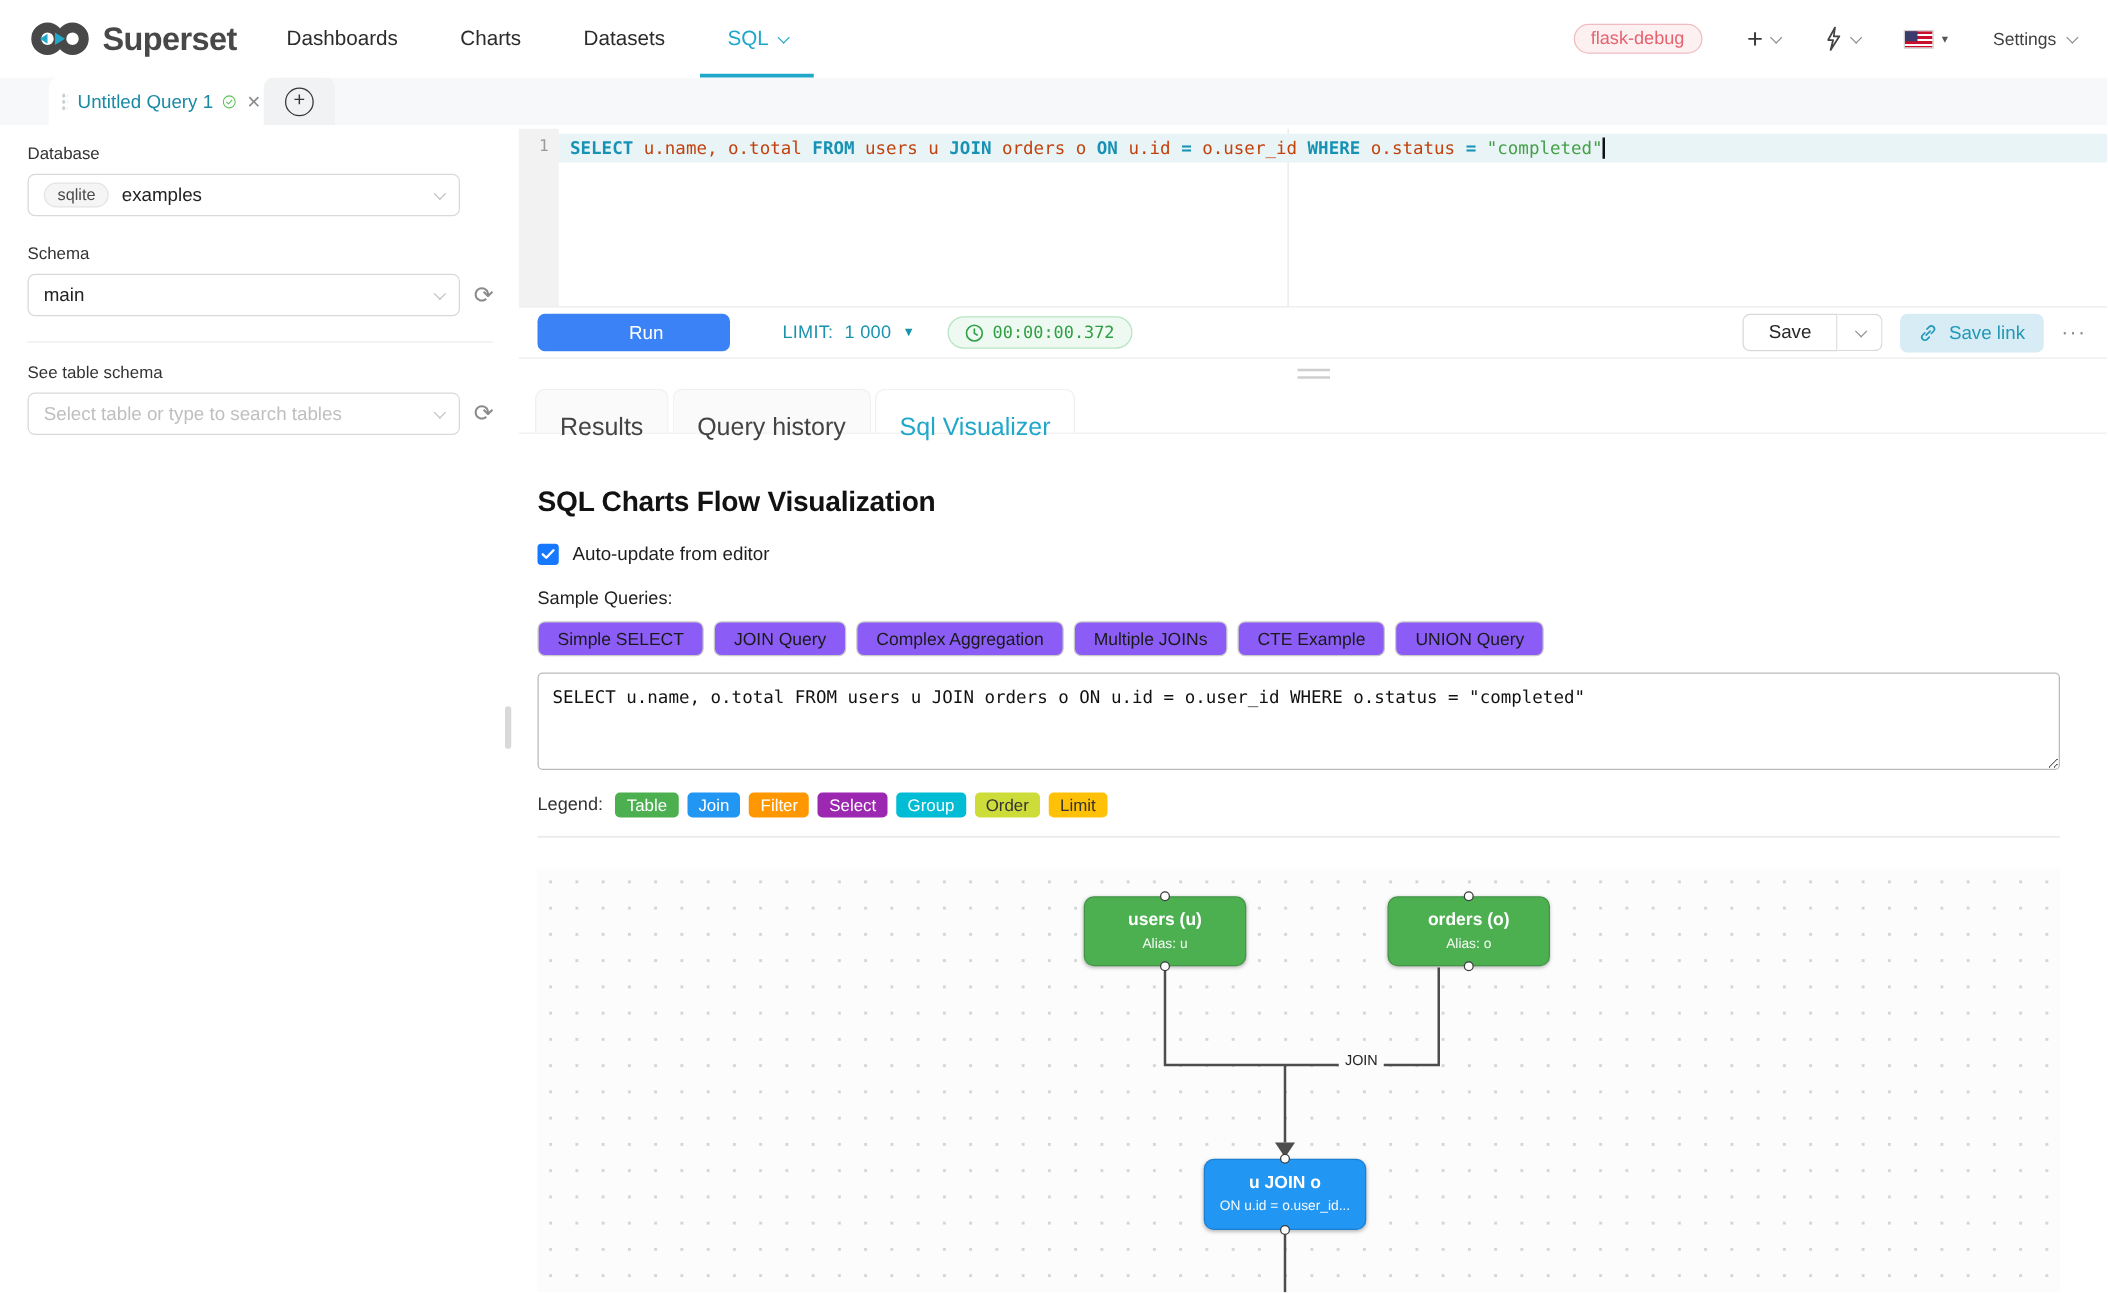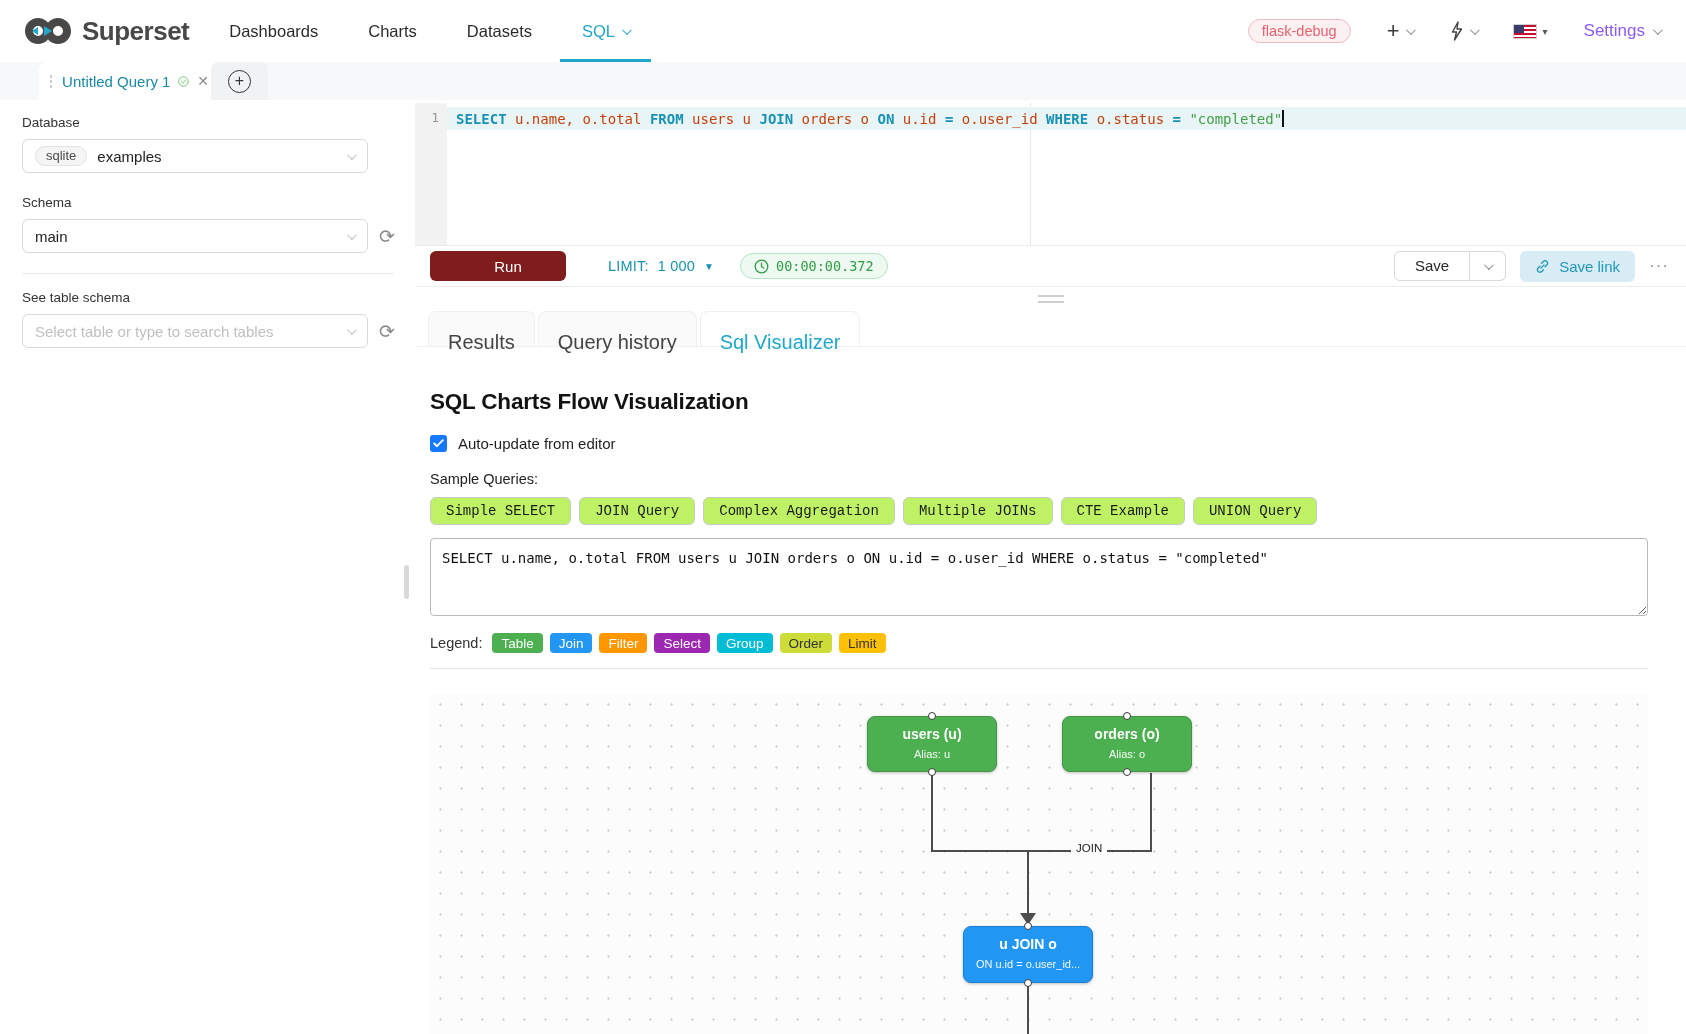--- a/index.html
+++ b/index.html
@@ -18,21 +18,21 @@
   .nav-right { margin-left:auto; display:flex; gap:36px; }
   .env-badge { border:1px solid #f1bcc1; color:#e5626f; background:#fdf0f1; border-radius:13px; padding:3px 13px; font-size:14.5px; }
   .icon-group { display:flex; align-items:center; gap:6px; cursor:pointer; }
   .plus-glyph { font-size:22px; color:#3a3a3a; font-weight:400; line-height:1; }
   .chev { display:inline-block; width:7px; height:7px; border-right:1.6px solid #8c8c8c; border-bottom:1.6px solid #8c8c8c; transform:rotate(45deg) translateY(-2px); }
   .chev.light { border-color:#bfbfbf; }
   .chev.teal  { border-color:#20a7c9; }
   .flag { width:24px; height:15px; background:repeating-linear-gradient(#c8102e 0 2px, #ffffff 2px 4px); position:relative; border:0.5px solid #d0d0d0; }
   .flag::after { content:""; position:absolute; left:0; top:0; width:10px; height:8px; background:#3c3b6e; }
   .caret-solid { font-size:10px; color:#555; }
-  .settings { font-size:17px; color:#8b5cf6; display:flex; align-items:center; gap:8px; cursor:pointer; }
+  .settings { font-size:14px; color:#404040; display:flex; align-items:center; gap:8px; cursor:pointer; }
 
   
   .tabstrip { position:absolute; top:62px; left:0; right:0; height:38px; background:#f7f8fa; }
   .query-tab { position:absolute; left:39px; top:0; height:38px; width:182px; background:#fff; border-radius:8px 8px 0 0; display:flex; align-items:center; padding:0 12px 0 10px; gap:8px; }
   .grip { width:8px; height:15px; background-image:radial-gradient(#c9ced3 1.2px, transparent 1.4px); background-size:4px 5px; }
   .query-tab-title { font-size:15px; color:#1a89a6; white-space:nowrap; }
   .tab-close { margin-left:auto; color:#8c8c8c; font-size:14px; cursor:pointer; }
   .addtab { position:absolute; left:211px; top:0; width:57px; height:38px; background:#f0f2f3; border-radius:8px 8px 0 0; display:flex; align-items:center; justify-content:center; cursor:pointer; }
   .circle-plus { width:23px; height:23px; border:1.6px solid #353535; border-radius:50%; display:flex; align-items:center; justify-content:center; font-size:16px; color:#353535; line-height:1; padding-bottom:1px; }
 
@@ -58,21 +58,21 @@
   .print-margin { position:absolute; left:583px; top:0; bottom:0; border-left:1px solid #e7e7e7; }
   .code-line { position:absolute; left:0; right:0; top:4px; height:23px; background:#e9f4f6; display:flex; align-items:center; padding-left:9px; white-space:pre; }
   .tok-kw  { color:#1792b4; font-weight:700; }
   .tok-op  { color:#1792b4; font-weight:700; }
   .tok-plain { color:#c2410c; }
   .tok-str { color:#43a047; }
   .cursor { display:inline-block; width:2px; height:17px; background:#111; margin-left:0px; }
 
   
   .toolbar { position:absolute; left:0; right:0; top:145px; height:42px; border-top:1px solid #ececec; border-bottom:1px solid #ececec; display:flex; align-items:center; padding:0 17px 0 15px; background:#fff; }
-  .run-btn { width:136px; height:30px; background:#7f1d1d; color:#fff; border:none; border-radius:6px; font-size:15px; font-family:"Liberation Sans",sans-serif; cursor:pointer;padding-left:26px; }
+  .run-btn { width:154px; height:30px; background:#3b82f6; color:#fff; border:none; border-radius:6px; font-size:15px; font-family:"Liberation Sans",sans-serif; cursor:pointer;padding-left:26px; }
   .limit { margin-left:42px; color:#1a93ae; font-size:14.5px; display:flex; align-items:center; gap:9px; cursor:pointer; letter-spacing:0.2px; }
   .limit-caret { font-size:10px; }
   .timer { margin-left:26px; border:1px solid #b5e3c4; background:#eefaf1; color:#2f9e44; border-radius:14px; padding:4px 13px; font-family:"DejaVu Sans Mono", monospace; font-size:13.5px; display:flex; align-items:center; gap:7px; }
   .tb-spacer { flex:1; }
   .save-group { display:flex; }
   .save-main { border:1px solid #d9d9d9; border-right:1px solid #d9d9d9; border-radius:6px 0 0 6px; padding:5px 20px 6px; font-size:15px; background:#fff; color:#262626; font-family:"Liberation Sans",sans-serif; cursor:pointer; }
   .save-caret { border:1px solid #d9d9d9; border-left:none; border-radius:0 6px 6px 0; width:36px; background:#fff; display:flex; align-items:center; justify-content:center; cursor:pointer; }
   .copylink-btn { margin-left:14px; background:#d7ecf4; color:#2198b7; border:none; border-radius:6px; padding:7px 15px; font-size:15px; font-family:"Liberation Sans",sans-serif; display:flex; align-items:center; gap:9px; cursor:pointer; }
   .dots { margin-left:14px; color:#8c8c8c; font-size:17px; letter-spacing:1px; cursor:pointer; }
 
@@ -84,21 +84,21 @@
 
   
   .viz { position:absolute; top:247px; left:0; right:0; bottom:0; padding:0 0 0 15px; overflow:hidden; }
   .viz-inner { width:1218px; }
   .viz-title { margin:42px 0 0; font-size:22.5px; font-weight:700; color:#121212; letter-spacing:-0.2px; }
   .check-row { margin-top:20px; display:flex; align-items:center; gap:11px; }
   .checkbox { width:17px; height:17px; background:#1677ff; border-radius:3px; display:flex; align-items:center; justify-content:center; cursor:pointer; }
   .check-label { font-size:15px; color:#1f1f1f; }
   .samples-label { margin-top:19px; font-size:14.5px; color:#222; }
   .sample-row { margin-top:10px; display:flex; gap:8px; }
-  .sample-btn { padding:5px 15px; background:#bef264; border:1px solid #c9c9c9; border-radius:6px; font-size:14px; color:#1a1a1a; font-family:Liberation Mono, monospace; cursor:pointer; white-space:nowrap; }
+  .sample-btn { padding:5px 15px; background:#8b5cf6; border:1px solid #c9c9c9; border-radius:6px; font-size:14px; color:#1a1a1a; font-family:Liberation Sans, sans-serif; cursor:pointer; white-space:nowrap; }
   .query-box { margin-top:13px; width:1218px; height:78px; border:1px solid #b9b9b9; border-radius:4px; padding:9px 11px; font-family:"DejaVu Sans Mono", monospace; font-size:14px; color:#111; line-height:1.45; resize:both; }
   .legend-row { margin-top:13px; display:flex; align-items:center; gap:8px; }
   .legend-label { font-size:14.5px; color:#333; margin-right:2px; }
   .chip { padding:2.5px 9px; border-radius:4px; font-size:13.5px; white-space:nowrap; }
   .viz-hr { border:none; border-top:1px solid #e4e4e4; margin:15px 0 0; width:1218px; }
 
   
   .canvas { position:relative; margin-top:25px; width:1218px; height:347px; background-color:#fcfcfc;
             background-image:radial-gradient(#d6d6d6 1.1px, transparent 1.25px); background-size:21px 21px; }
   .edges { position:absolute; left:0; top:0; }
@@ -311,21 +311,21 @@
           </svg>
           <span class="edge-label">JOIN</span>
 
           <div class="node node-green" style="left:437px; top:22px;">
             <span class="handle top"></span>
             <div class="node-title">users (u)</div>
             <div class="node-sub">Alias: u</div>
             <span class="handle bottom"></span>
           </div>
 
-          <div class="node node-green" style="left:632px; top:22px;">
+          <div class="node node-green" style="left:680px; top:22px;">
             <span class="handle top"></span>
             <div class="node-title">orders (o)</div>
             <div class="node-sub">Alias: o</div>
             <span class="handle bottom"></span>
           </div>
 
           <div class="node node-blue" style="left:533px; top:232px;">
             <span class="handle top"></span>
             <div class="node-title">u JOIN o</div>
             <div class="node-sub">ON u.id = o.user_id...</div>

